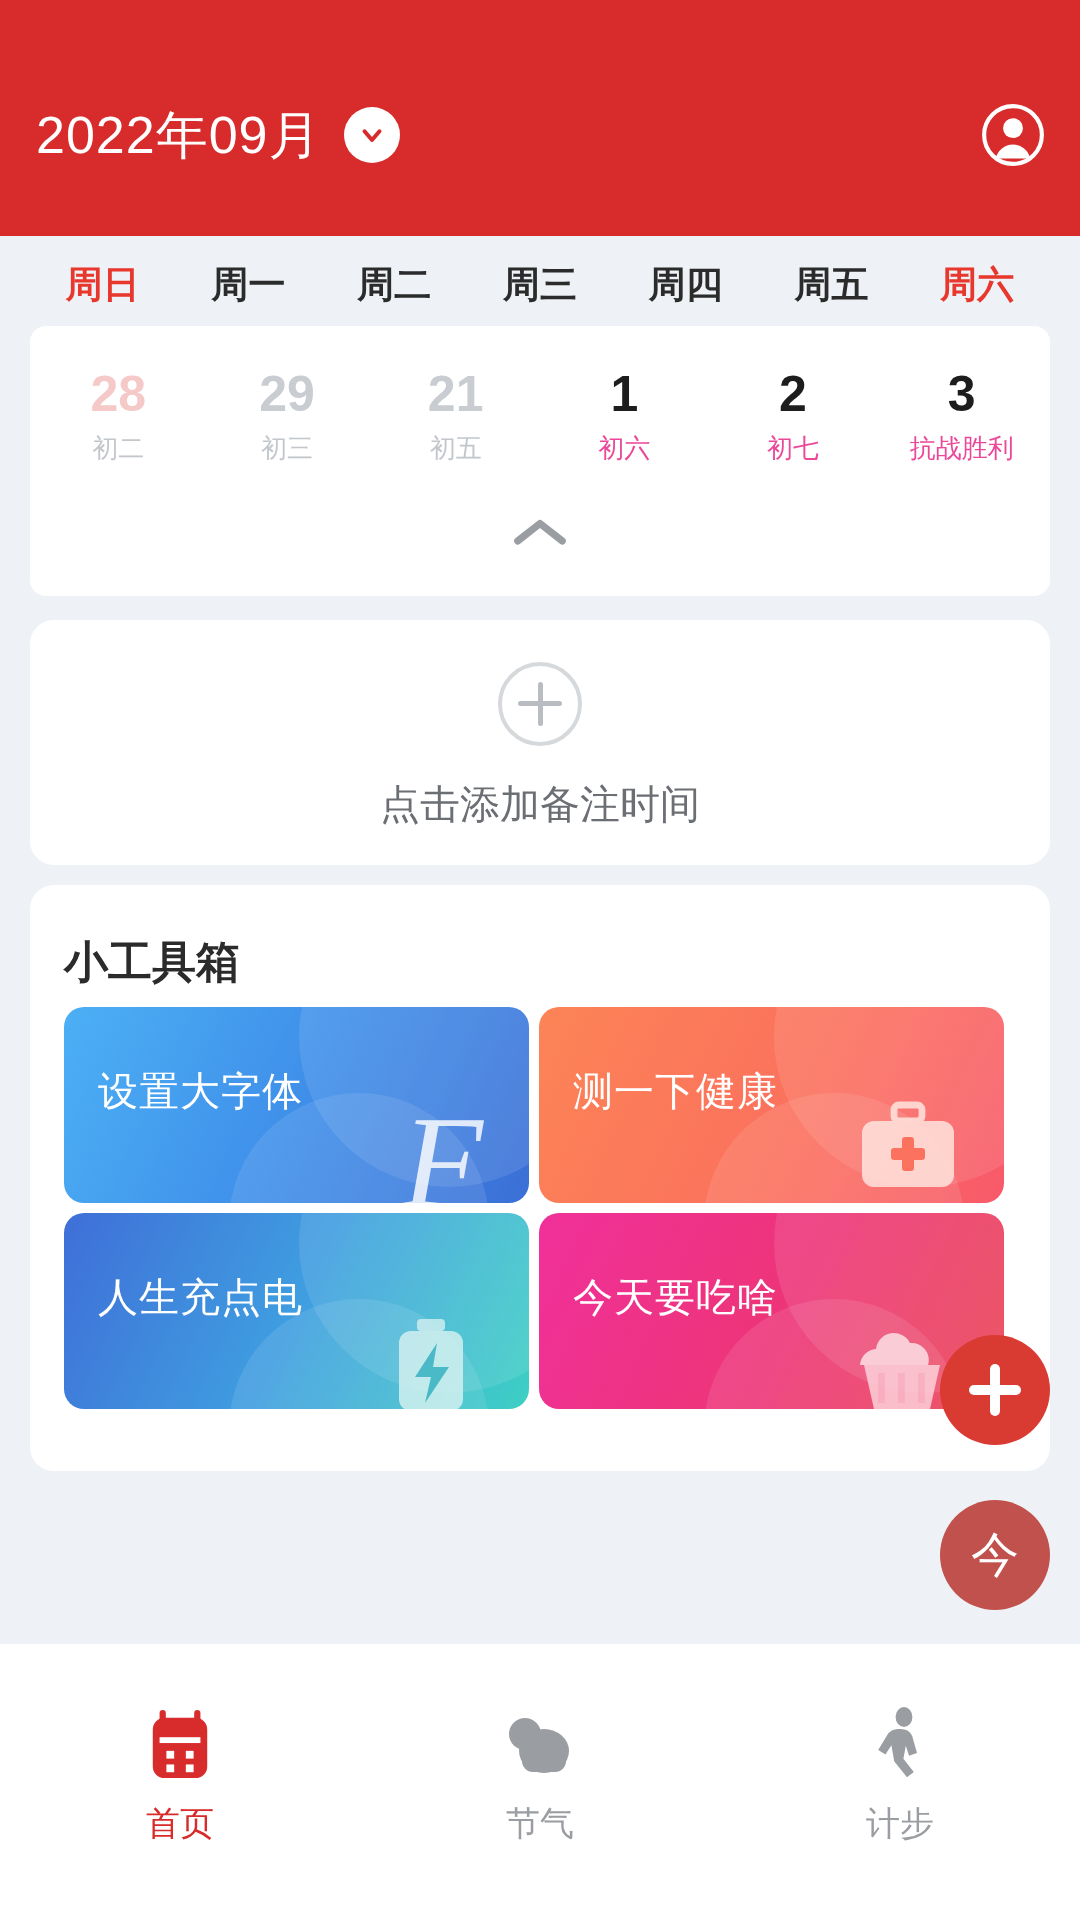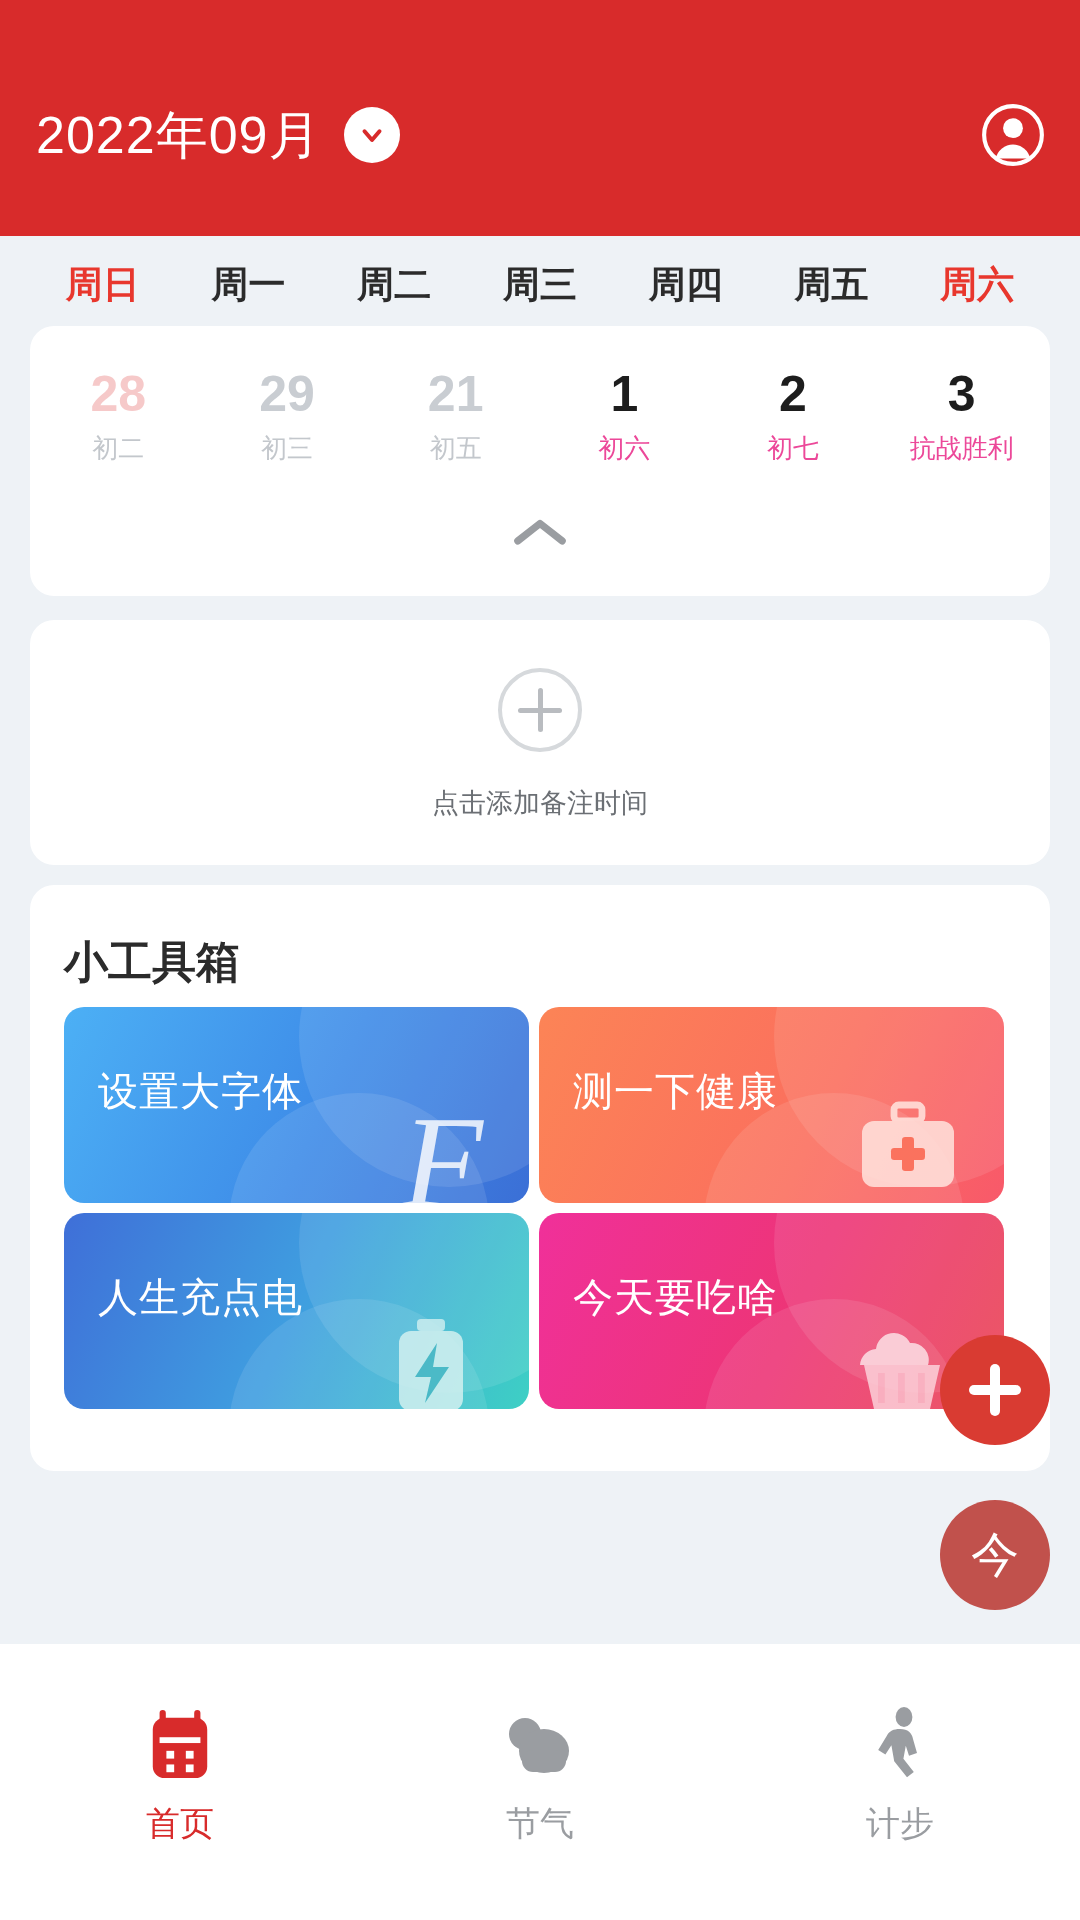--- a/index.html
+++ b/index.html
@@ -40,21 +40,21 @@
   }
   .weekday {
     flex:1; text-align:center; font-size:37px; font-weight:700;
     color:#2b2b2b; line-height:1;
   }
   .weekday.wk-red { color:#e8372d; }
 
   
   .cal-card {
     position:absolute; top:326px; left:30px; width:1020px; height:270px;
-    background:#ffffff; border-radius:24px;
+    background:#ffffff; border-radius:16px;
   }
   .dates-row {
     position:absolute; top:42px; left:0; width:1020px;
     display:flex; padding:0 4px;
   }
   .date-cell { flex:1; text-align:center; }
   .date-num {
     font-size:50px; font-weight:700; line-height:1.05; color:#c9cdd2;
   }
   .date-num.d-prev-red { color:#f6c9c9; }
@@ -79,21 +79,21 @@
   .plus-circle {
     width:84px; height:84px; border-radius:50%;
     border:4px solid #d6d9dc; display:flex; align-items:center;
     justify-content:center; position:relative;
   }
   .plus-circle::before, .plus-circle::after {
     content:""; position:absolute; background:#b9bcc0; border-radius:3px;
   }
   .plus-circle::before { width:44px; height:5px; }
   .plus-circle::after  { width:5px; height:44px; }
-  .note-text { font-size:27px; color:#6b6f74; line-height:1; }
+  .note-text { font-size:40px; color:#6b6f74; line-height:1; }
 
   
   .toolbox {
     position:absolute; top:885px; left:30px; width:1020px; height:586px;
     background:#ffffff; border-radius:24px; overflow:hidden;
   }
   .toolbox-title {
     position:absolute; top:55px; left:34px;
     font-size:44px; font-weight:700; color:#2b2b2b; line-height:1;
   }

